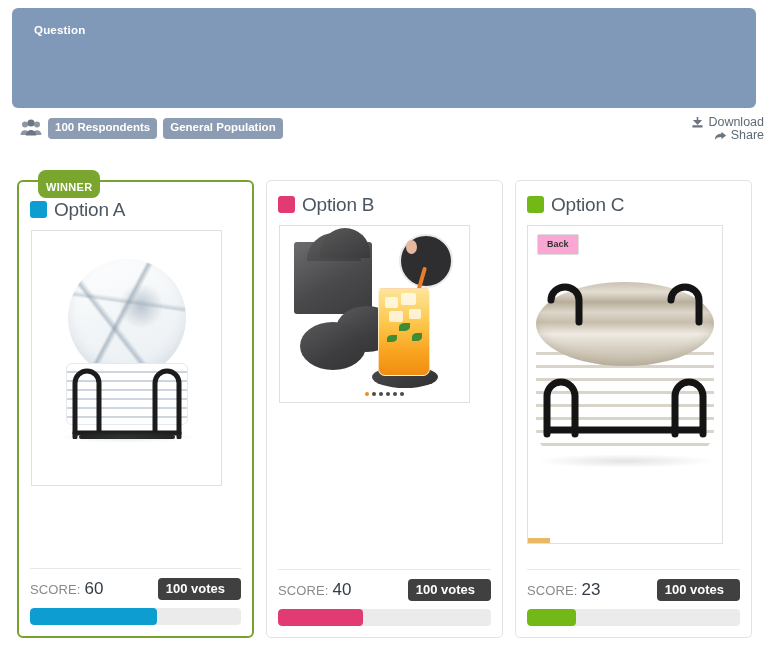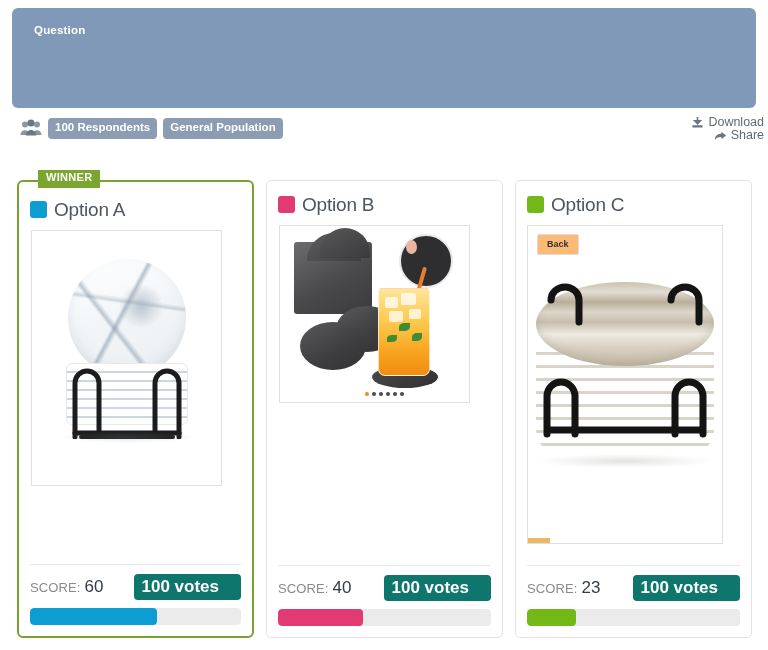--- a/index.html
+++ b/index.html
@@ -93,22 +93,22 @@
     border-radius: 6px;
   }
   .winner-badge {
     position: absolute;
     left: 19px; top: -12px;
     background: #7aa52f;
     color: #ffffff;
     font-size: 11px;
     font-weight: bold;
     letter-spacing: .3px;
-    padding: 2px 8px 5px 8px;
-    border-radius: 0;
+    padding: 12px 8px 5px 8px;
+    border-radius: 8px;
     line-height: 1;
   }
 
   .card-title-row {
     display: flex; align-items: center; gap: 7px;
     margin-bottom: 10px;
     height: 22px;
   }
   .card.winner .card-title-row { margin-top: 4px; }
   .swatch { width: 17px; height: 17px; border-radius: 3px; flex: none; }
@@ -295,21 +295,21 @@
     position: absolute;
     left: 50%; top: 228px;
     width: 180px; height: 14px;
     margin-left: -90px;
     border-radius: 50%;
     background: radial-gradient(ellipse at center, rgba(120,115,105,.20), rgba(255,255,255,0) 70%);
   }
   .back-btn {
     position: absolute;
     left: 9px; top: 8px;
-    background: #fdba74;
+    background: #f9a8d4;
     border: 1px solid #dcdcdc;
     border-radius: 2px;
     font-size: 9px;
     font-weight: bold;
     color: #333;
     padding: 5px 9px;
     line-height: 1;
     cursor: pointer;
     z-index: 4;
   }
@@ -335,25 +335,25 @@
     font-size: 13px;
     color: #8a8a8a;
     letter-spacing: .1px;
   }
   .score-value {
     font-size: 17px;
     color: #333c47;
     margin-left: 4px;
   }
   .votes-pill {
-    background: #0f766e;
+    background: #404040;
     color: #ffffff;
-    font-size: 17px;
+    font-size: 13px;
     font-weight: bold;
-    padding: 4px 22px 5px 8px;
+    padding: 4px 16px 5px 8px;
     border-radius: 4px;
     line-height: 1;
   }
   .bar-track {
     height: 17px;
     background: #ebebeb;
     border-radius: 4px;
     overflow: hidden;
   }
   .bar-fill { height: 100%; border-radius: 4px; }

